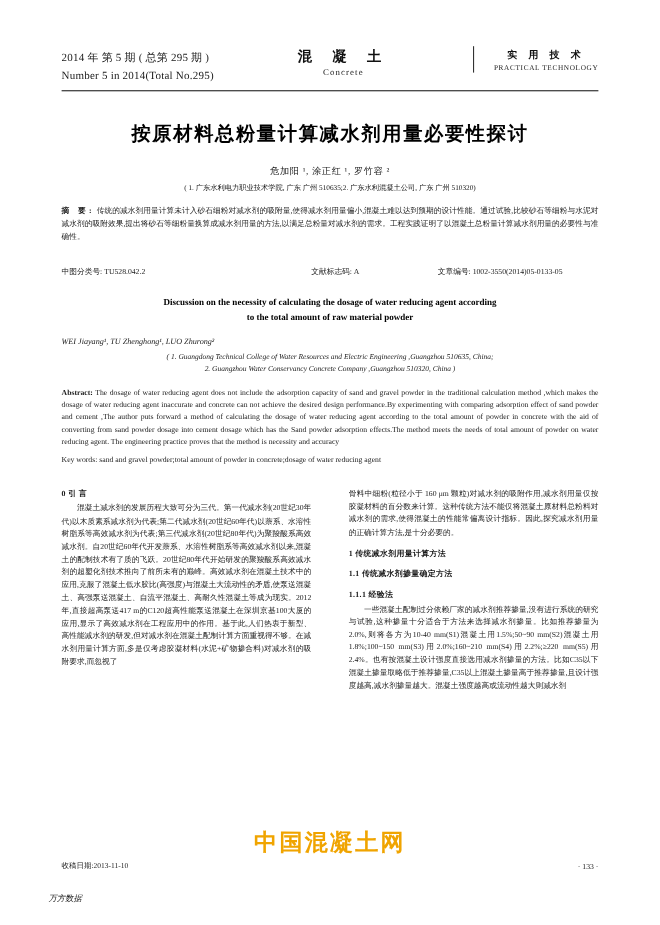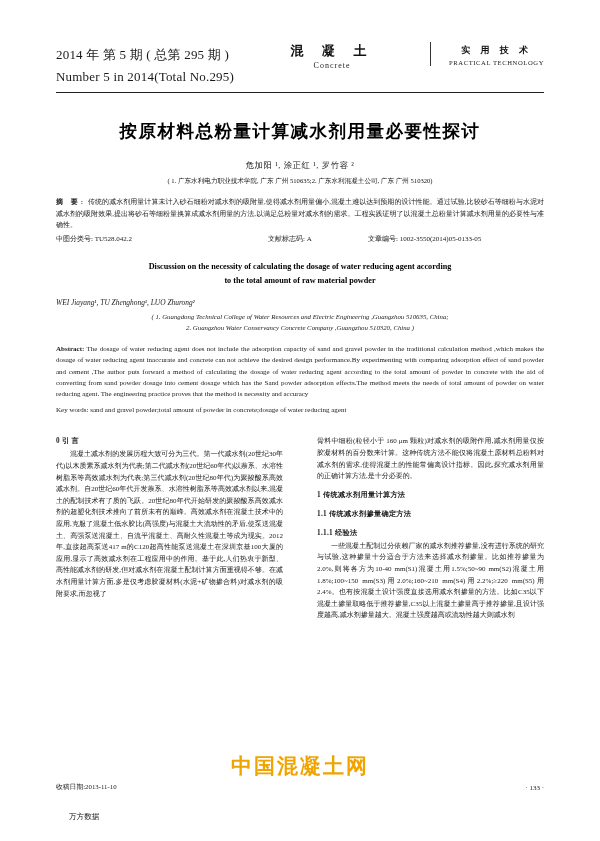--- a/index.html
+++ b/index.html
@@ -32,21 +32,21 @@
 
   
   .masthead {
     display: flex;
     align-items: flex-start;
     justify-content: space-between;
     border-bottom: 1px solid #222;
     padding-bottom: 4px;
   }
   .mast-left {
-    font-size: 13px;
+    font-size: 10px;
     line-height: 1.7;
     letter-spacing: 0.2px;
     color: #1a1a1a;
     padding-top: 2px;
   }
   .mast-center {
     text-align: center;
     padding-top: 0px;
   }
   .mast-center .cn {
@@ -123,23 +123,23 @@
     font-weight: 600;
   }
   .kw-cn {
     font-size: 7px;
     margin-top: 3px;
     line-height: 1.6;
   }
   .kw-cn .lbl { font-weight: 600; }
   .clc {
     font-size: 7px;
-    margin-top: 3px;
+    margin-top: 21px;
     display: flex;
-    gap: 0;
+    gap: 15px;
   }
   .clc .c1 { width: 212px; }
   .clc .c2 { width: 100px; }
   .clc .c3 { flex: 1; }
 
   
   .en-title {
     text-align: center;
     font-size: 8.2px;
     font-weight: 700;
@@ -206,24 +206,25 @@
   }
   .foot-row {
     display: flex;
     justify-content: space-between;
     align-items: flex-end;
   }
   .recv { font-size: 6.8px; }
   .pageno { font-size: 7px; }
   .wanfang {
     position: absolute;
-    left: 69px;
+    left: 44px;
     top: 812px;
     font-size: 7.6px;
     color: #111;
+    font-style: italic;
   }
   .watermark {
     position: absolute;
     left: 0;
     top: 752px;
     width: 600px;
     text-align: center;
     font-family: "DejaVu Serif", serif;
     font-size: 21px;
     font-weight: 700;

